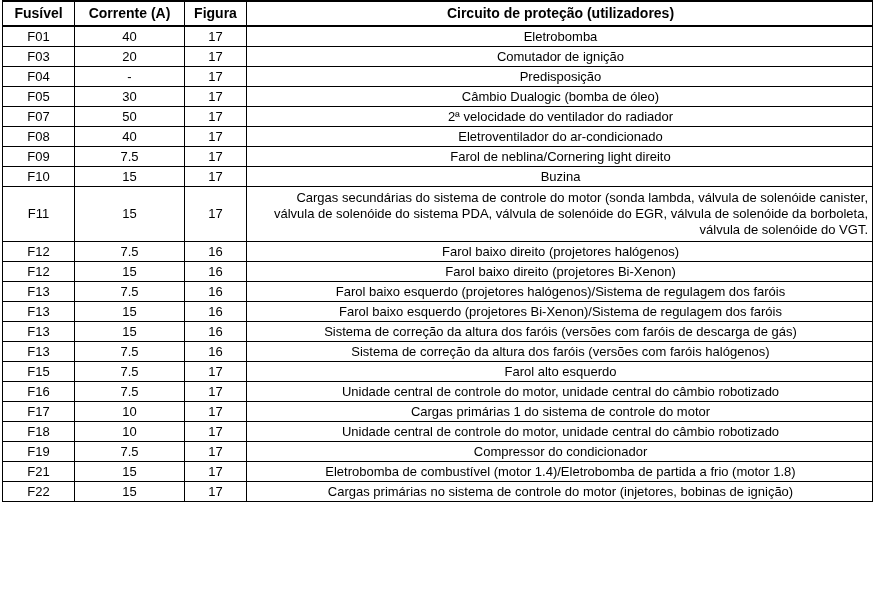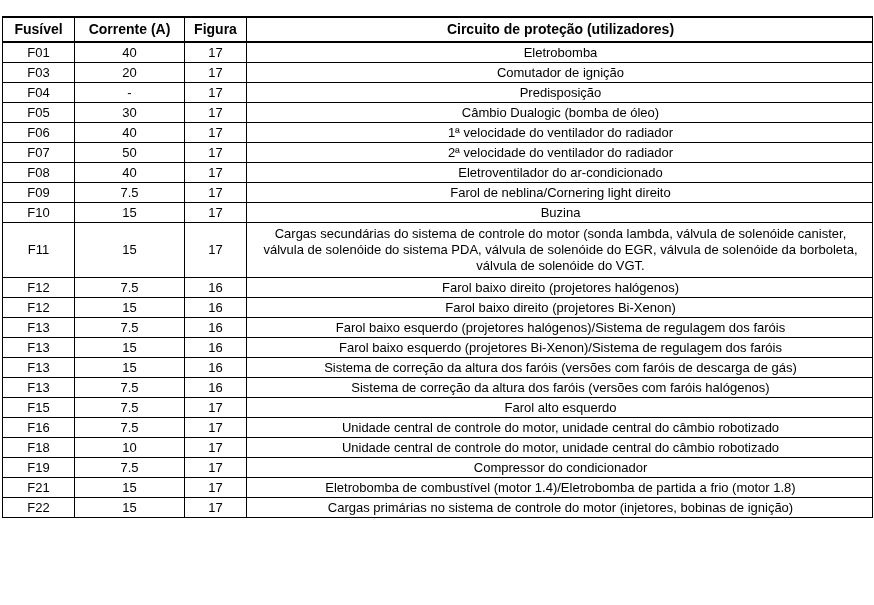--- a/index.html
+++ b/index.html
@@ -14,21 +14,21 @@
     overflow: hidden;
     color: #000000;
   }
   .doc {
     width: 874px;
     box-sizing: border-box;
   }
   table.fuse-table {
     border-collapse: collapse;
     width: 870px;
-    margin: 16px 2px;
+    margin: 0 2px;
     table-layout: fixed;
   }
   table.fuse-table col.c-fusivel { width: 72px; }
   table.fuse-table col.c-corrente { width: 110px; }
   table.fuse-table col.c-figura { width: 62px; }
   table.fuse-table col.c-circuito { width: 626px; }
 
   table.fuse-table th,
   table.fuse-table td {
     border: 1px solid #000000;
@@ -60,21 +60,21 @@
     text-align: center;
   }
   table.fuse-table td.cell-circuito {
     text-align: center;
     padding-left: 6px;
   }
   table.fuse-table tr.tall td {
     line-height: 16px;
   }
   table.fuse-table td.multiline {
-    text-align: center;
+    text-align: right;
     padding-left: 6px;
     padding-top: 3px;
     padding-bottom: 3px;
   }
   
   table.fuse-table th:first-child,
   table.fuse-table td:first-child { border-left: 1px solid #000; }
   table.fuse-table th:last-child,
   table.fuse-table td:last-child { border-right: 1px solid #000; }
 </style>
@@ -117,26 +117,20 @@
           <td class="cell-figura">17</td>
           <td class="cell-circuito">Predisposição</td>
         </tr>
         <tr>
           <td class="cell-fusivel">F05</td>
           <td class="cell-corrente">30</td>
           <td class="cell-figura">17</td>
           <td class="cell-circuito">Câmbio Dualogic (bomba de óleo)</td>
         </tr>
         <tr>
-          <td class="cell-fusivel">F06</td>
-          <td class="cell-corrente">40</td>
-          <td class="cell-figura">17</td>
-          <td class="cell-circuito">1ª velocidade do ventilador do radiador</td>
-        </tr>
-        <tr>
           <td class="cell-fusivel">F07</td>
           <td class="cell-corrente">50</td>
           <td class="cell-figura">17</td>
           <td class="cell-circuito">2ª velocidade do ventilador do radiador</td>
         </tr>
         <tr>
           <td class="cell-fusivel">F08</td>
           <td class="cell-corrente">40</td>
           <td class="cell-figura">17</td>
           <td class="cell-circuito">Eletroventilador do ar-condicionado</td>
@@ -199,20 +193,26 @@
           <td class="cell-fusivel">F15</td>
           <td class="cell-corrente">7.5</td>
           <td class="cell-figura">17</td>
           <td class="cell-circuito">Farol alto esquerdo</td>
         </tr>
         <tr>
           <td class="cell-fusivel">F16</td>
           <td class="cell-corrente">7.5</td>
           <td class="cell-figura">17</td>
           <td class="cell-circuito">Unidade central de controle do motor, unidade central do câmbio robotizado</td>
+        </tr>
+        <tr>
+          <td class="cell-fusivel">F17</td>
+          <td class="cell-corrente">10</td>
+          <td class="cell-figura">17</td>
+          <td class="cell-circuito">Cargas primárias 1 do sistema de controle do motor</td>
         </tr>
         <tr>
           <td class="cell-fusivel">F18</td>
           <td class="cell-corrente">10</td>
           <td class="cell-figura">17</td>
           <td class="cell-circuito">Unidade central de controle do motor, unidade central do câmbio robotizado</td>
         </tr>
         <tr>
           <td class="cell-fusivel">F19</td>
           <td class="cell-corrente">7.5</td>

